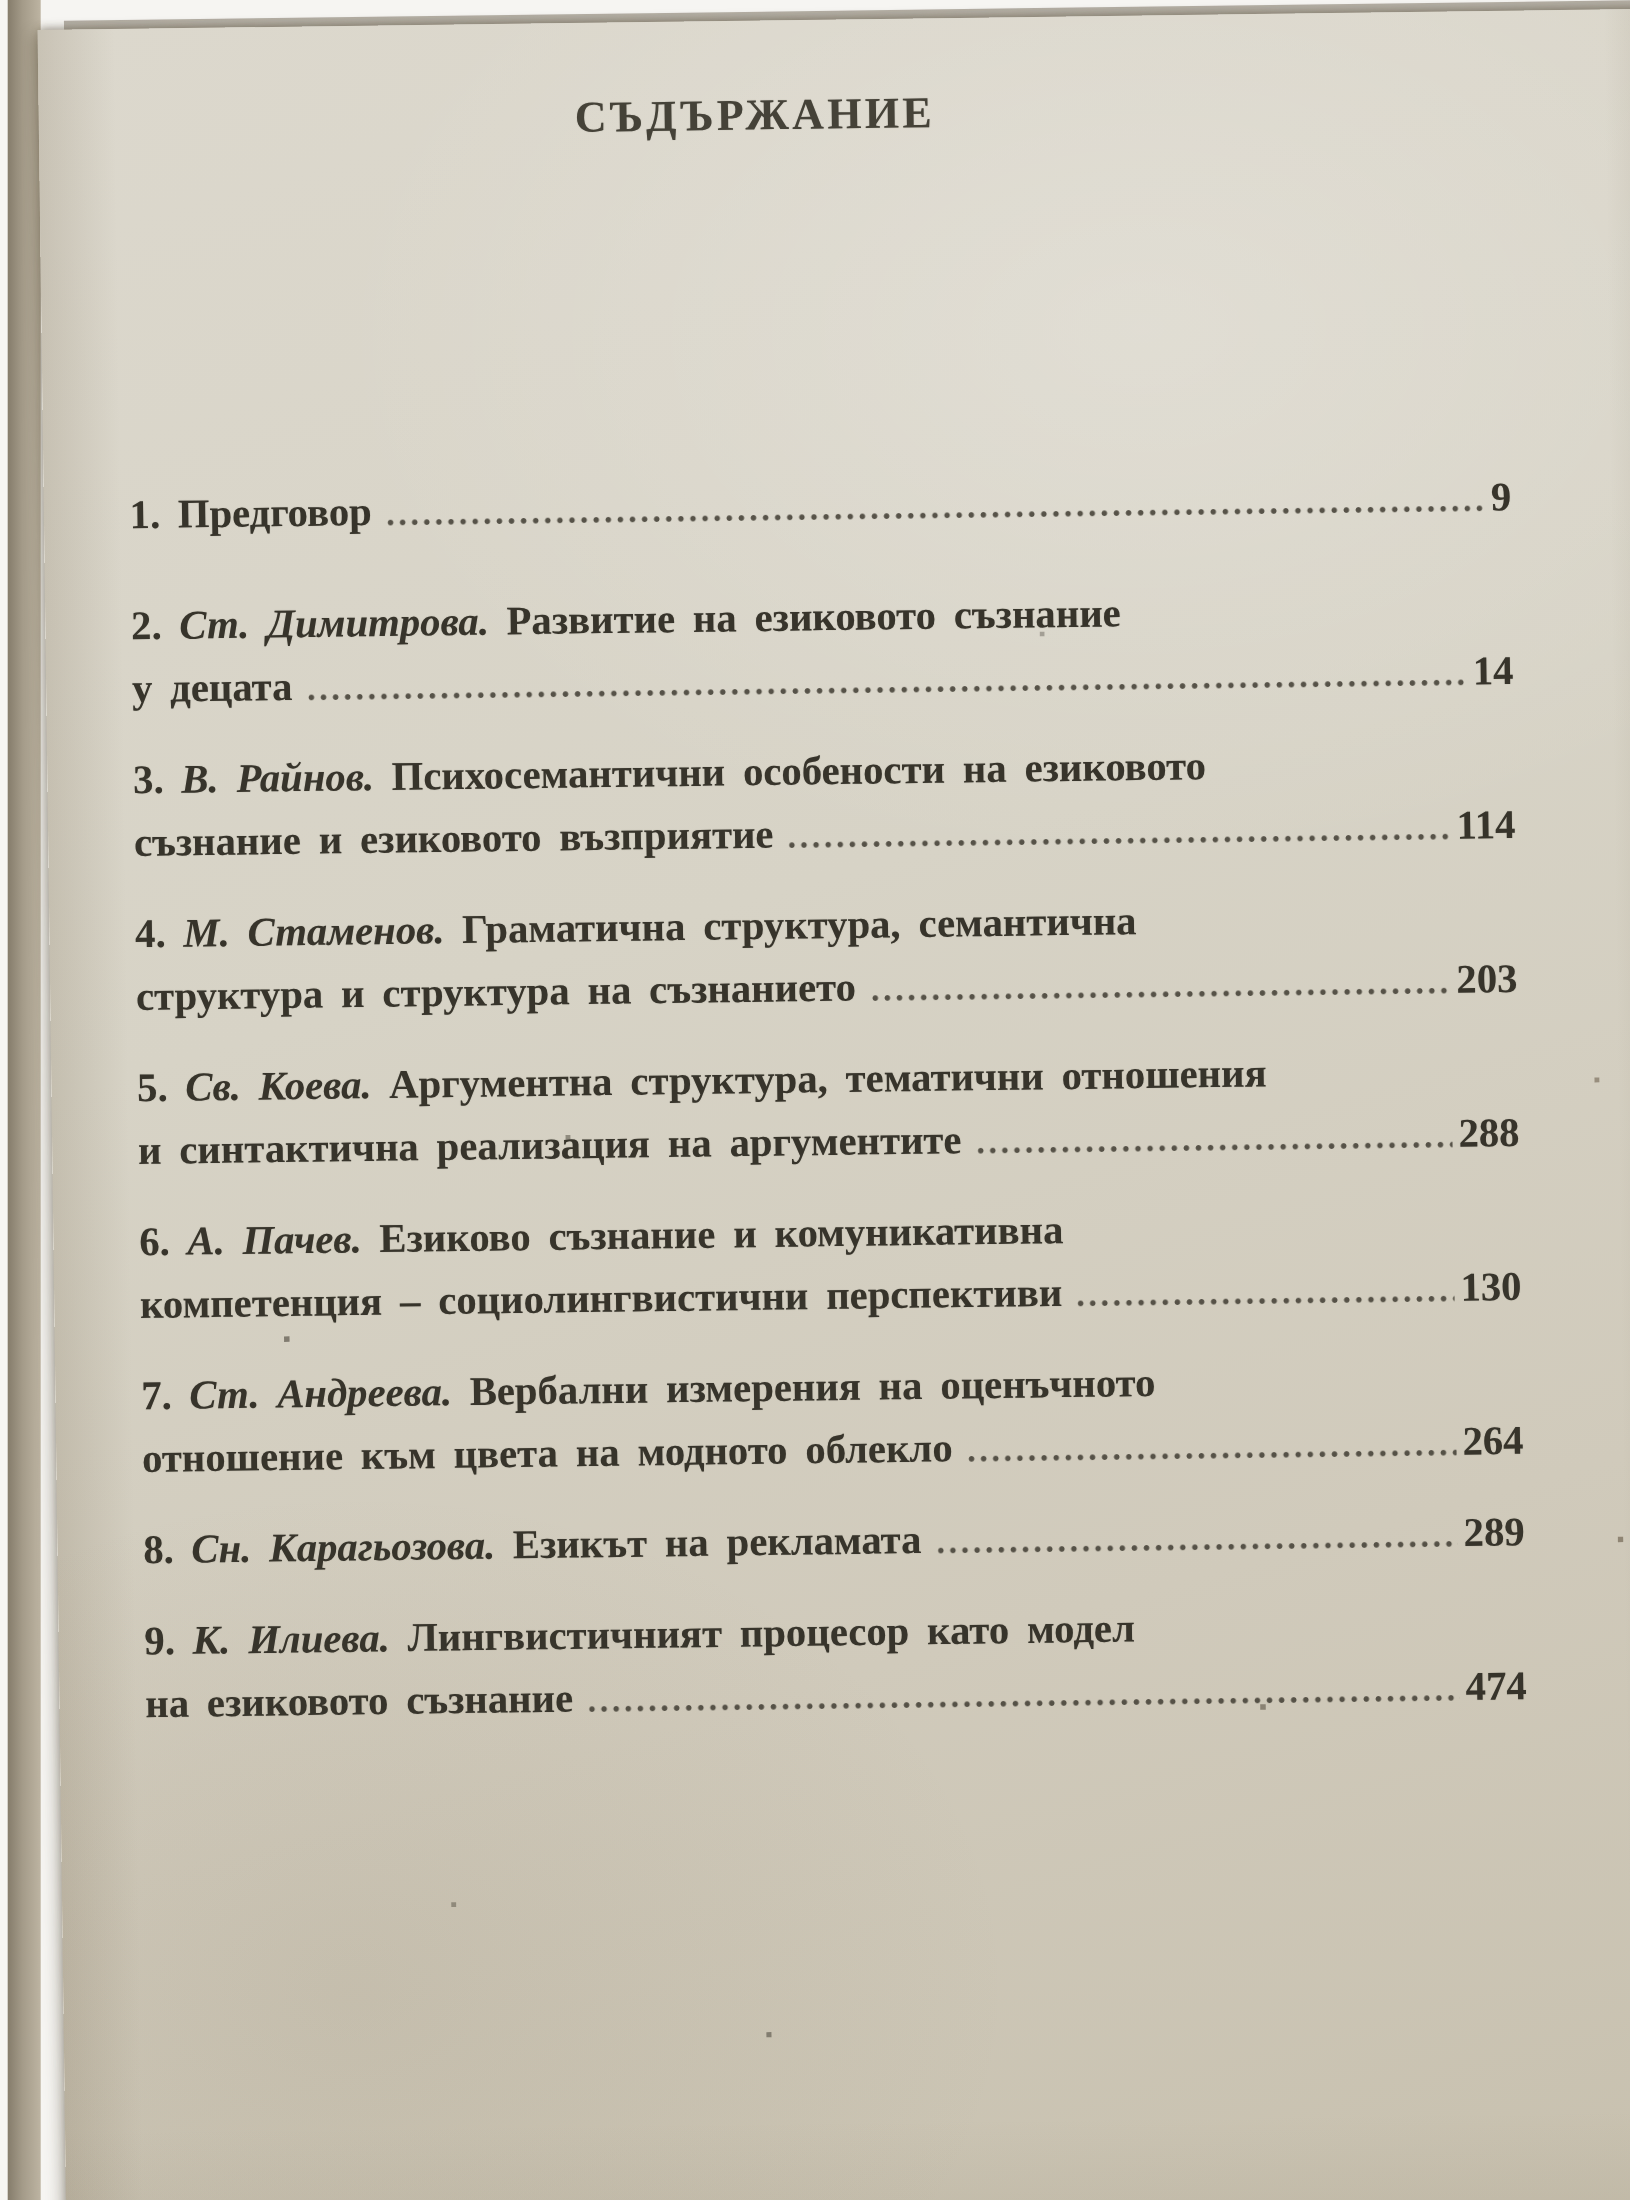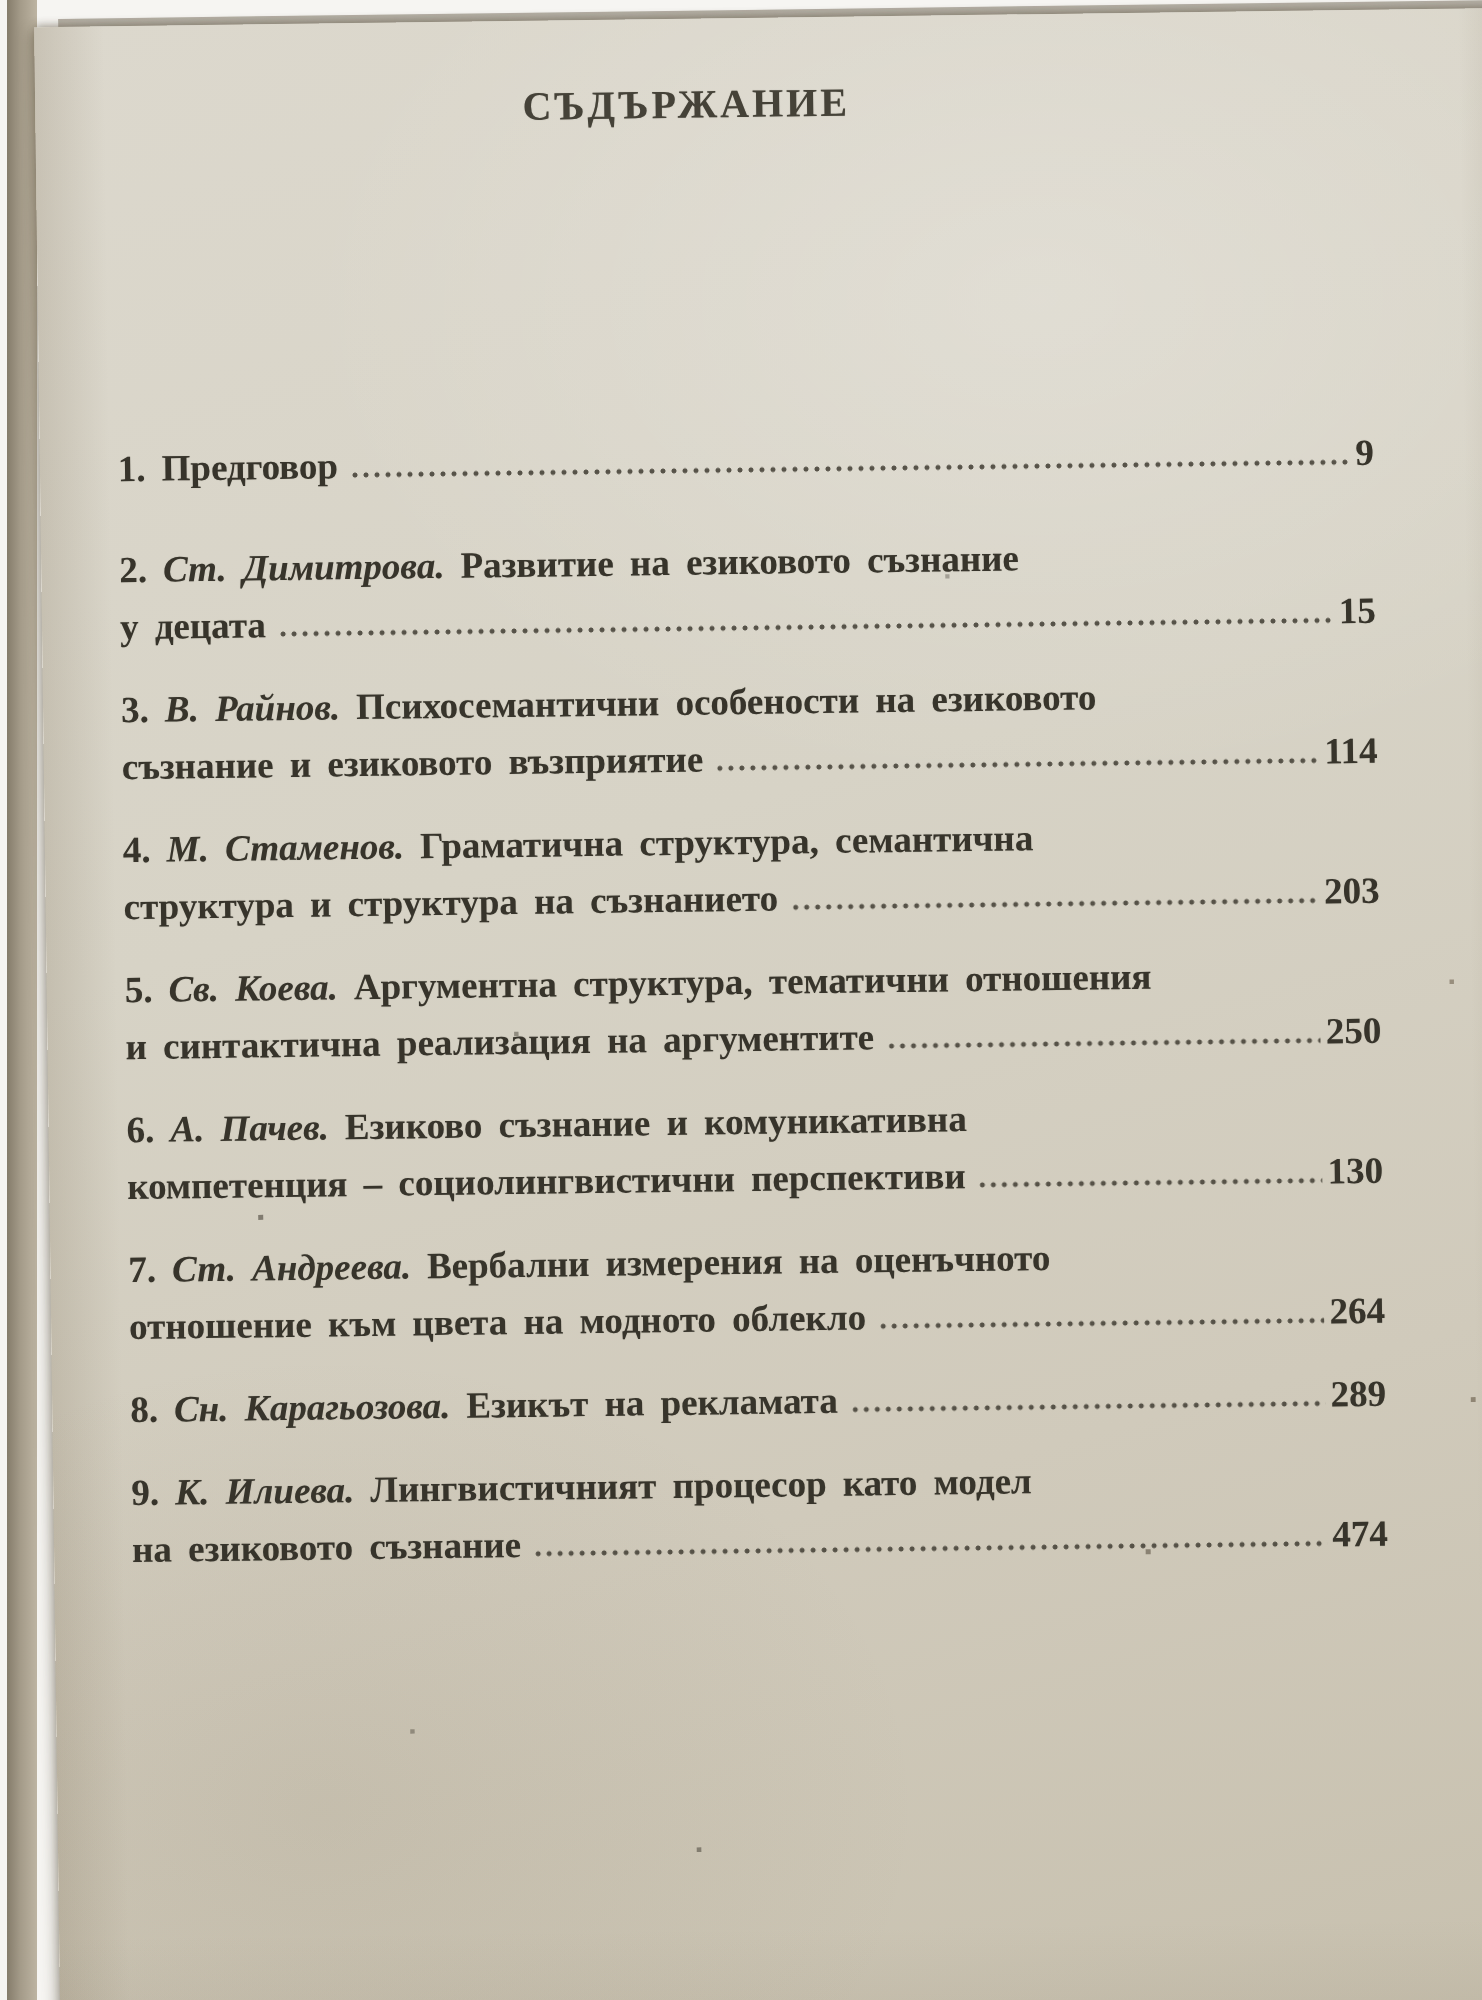--- a/index.html
+++ b/index.html
@@ -100,21 +100,21 @@
           </div>
           <div class="entry">
             <div class="line">
               <span class="num">2.</span>
               <span class="author">Ст. Димитрова.</span>
               <span class="text">Развитие на езиковото съзнание</span>
             </div>
             <div class="line">
               <span class="text">у децата</span>
               <span class="leader"></span>
-              <span class="pagenum">15</span>
+              <span class="pagenum">14</span>
             </div>
           </div>
           <div class="entry">
             <div class="line">
               <span class="num">3.</span>
               <span class="author">В. Райнов.</span>
               <span class="text">Психосемантични особености на езиковото</span>
             </div>
             <div class="line">
               <span class="text">съзнание и езиковото възприятие</span>
@@ -136,21 +136,21 @@
           </div>
           <div class="entry">
             <div class="line">
               <span class="num">5.</span>
               <span class="author">Св. Коева.</span>
               <span class="text">Аргументна структура, тематични отношения</span>
             </div>
             <div class="line">
               <span class="text">и синтактична реализация на аргументите</span>
               <span class="leader"></span>
-              <span class="pagenum">250</span>
+              <span class="pagenum">288</span>
             </div>
           </div>
           <div class="entry">
             <div class="line">
               <span class="num">6.</span>
               <span class="author">А. Пачев.</span>
               <span class="text">Езиково съзнание и комуникативна</span>
             </div>
             <div class="line">
               <span class="text">компетенция – социолингвистични перспективи</span>

